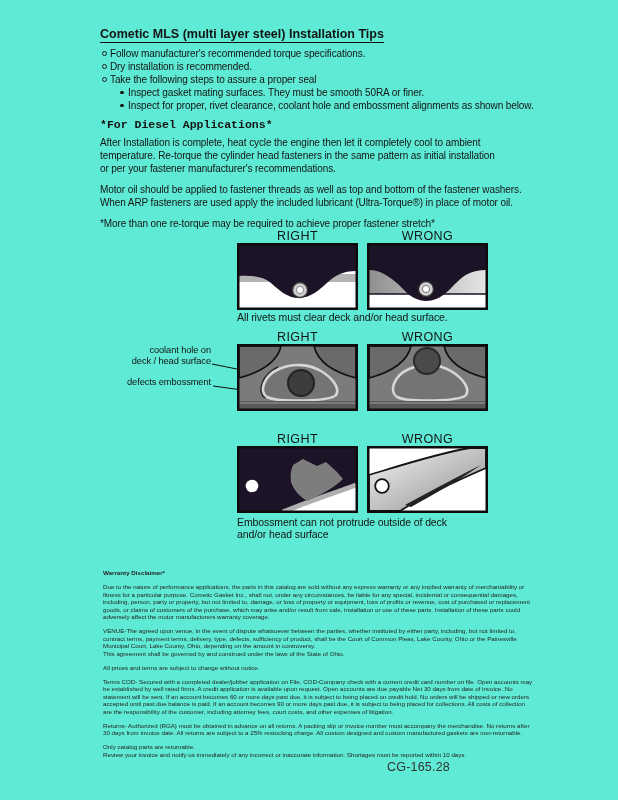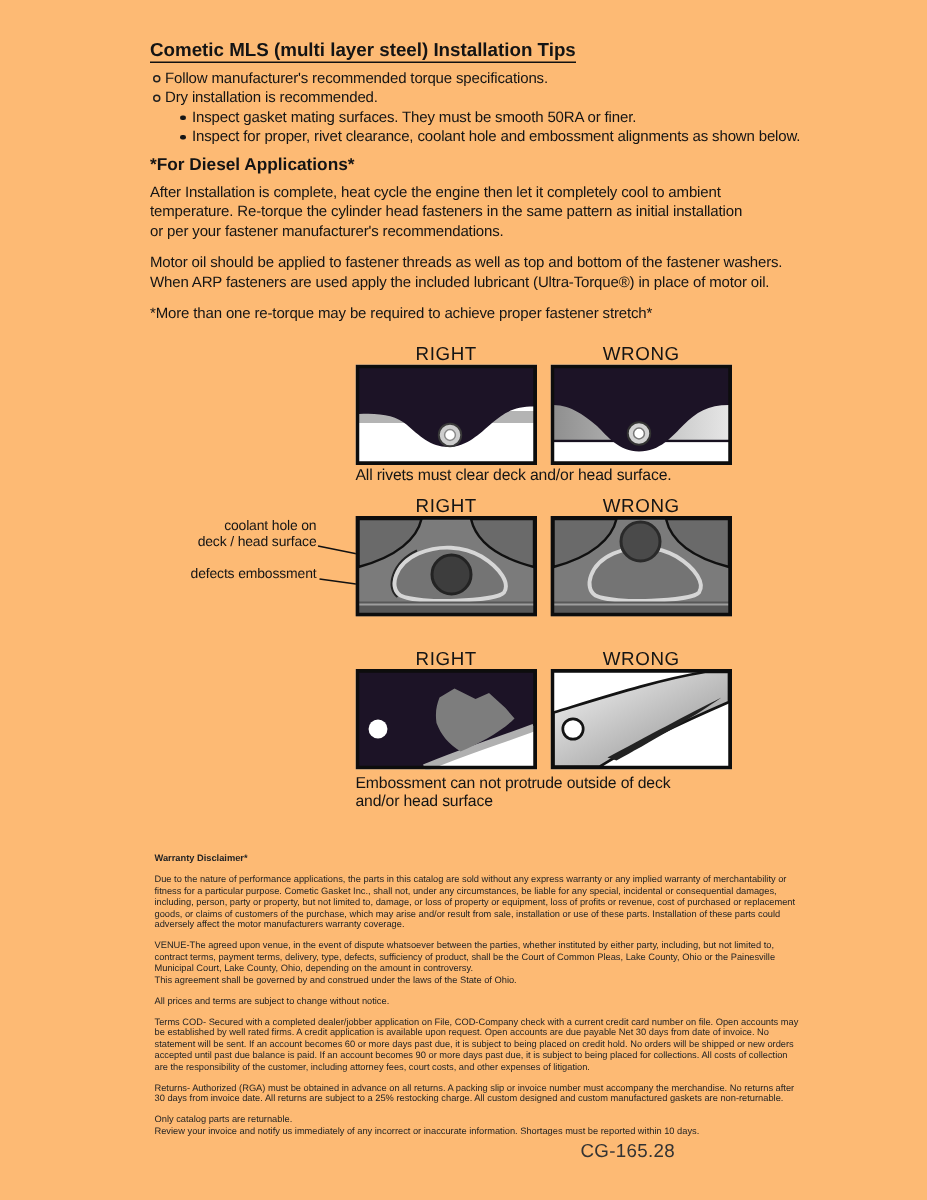--- a/index.html
+++ b/index.html
@@ -1,33 +1,33 @@
 <!DOCTYPE html>
 <html><head>
 <meta charset="utf-8">
 <style>
   html,body{margin:0;padding:0;background:#e8e8e8;}
-  .page{position:relative;width:618px;height:800px;background:#fdba74;overflow:hidden;
+  .page{position:relative;width:618px;height:800px;background:#5eead4;overflow:hidden;
         font-family:"Liberation Sans", sans-serif;color:#141414;}
   .content{padding:24px 0 0 100px;}
 
   
   .title-wrap{margin:0 0 4px 0;}
   .title{display:inline-block;font-size:12.5px;font-weight:bold;line-height:14px;
          padding-bottom:1px;border-bottom:1.5px solid #111;}
 
   
   .bullets{font-size:10px;line-height:13px;letter-spacing:-0.1px;}
   .b{position:relative;padding-left:10px;}
   .b.l2{padding-left:28px;}
   .dot1{position:absolute;left:2px;top:4px;width:3px;height:3px;border:1px solid #222;border-radius:50%;}
   .dot2{position:absolute;left:20px;top:4.5px;width:3.8px;height:3.8px;background:#161616;border-radius:50%;}
 
   
-  .diesel-heading{font-size:11.5px;font-weight:bold;margin:6px 0 4px 0;line-height:13.5px;}
+  .diesel-heading{font-size:11.5px;font-weight:bold;margin:6px 0 4px 0;line-height:13.5px;font-family:Liberation Mono, monospace;}
   .para{font-size:10px;line-height:13.4px;margin:0 0 7px 0;white-space:pre-line;
         letter-spacing:-0.1px;max-width:450px;}
 
   
   .diagram-area{position:absolute;left:0;top:228px;width:510px;height:322px;}
   .dg-label{position:absolute;width:121px;text-align:center;font-size:12.5px;letter-spacing:0.4px;line-height:13px;}
   .panel{position:absolute;width:121px;height:67px;}
   .panel svg{display:block;width:121px;height:67px;}
   .caption{position:absolute;left:237px;font-size:10.5px;line-height:11.5px;
            letter-spacing:-0.1px;white-space:pre-line;}
@@ -50,20 +50,21 @@
 <div class="page">
   <div class="content">
 
     <div class="title-wrap">
       <span class="title">Cometic MLS (multi layer steel) Installation Tips</span>
     </div>
 
     <div class="bullets">
       <div class="b l1"><span class="dot1"></span><span>Follow manufacturer's recommended torque specifications.</span></div>
       <div class="b l1"><span class="dot1"></span><span>Dry installation is recommended.</span></div>
+      <div class="b l1"><span class="dot1"></span><span>Take the following steps to assure a proper seal</span></div>
       <div class="b l2"><span class="dot2"></span><span>Inspect gasket mating surfaces.  They must be smooth 50RA or finer.</span></div>
       <div class="b l2"><span class="dot2"></span><span>Inspect for proper, rivet clearance, coolant hole and embossment alignments as shown below.</span></div>
     </div>
 
     <div class="diesel-heading">*For Diesel Applications*</div>
     <div class="para">After Installation is complete, heat cycle the engine then let it completely cool to ambient
 temperature. Re-torque the cylinder head fasteners in the same pattern as initial installation
 or per your fastener manufacturer's recommendations.</div>
     <div class="para">Motor oil should be applied to fastener threads as well as top and bottom of the fastener washers.
 When ARP fasteners are used apply the included lubricant (Ultra-Torque®) in place of motor oil.</div>

